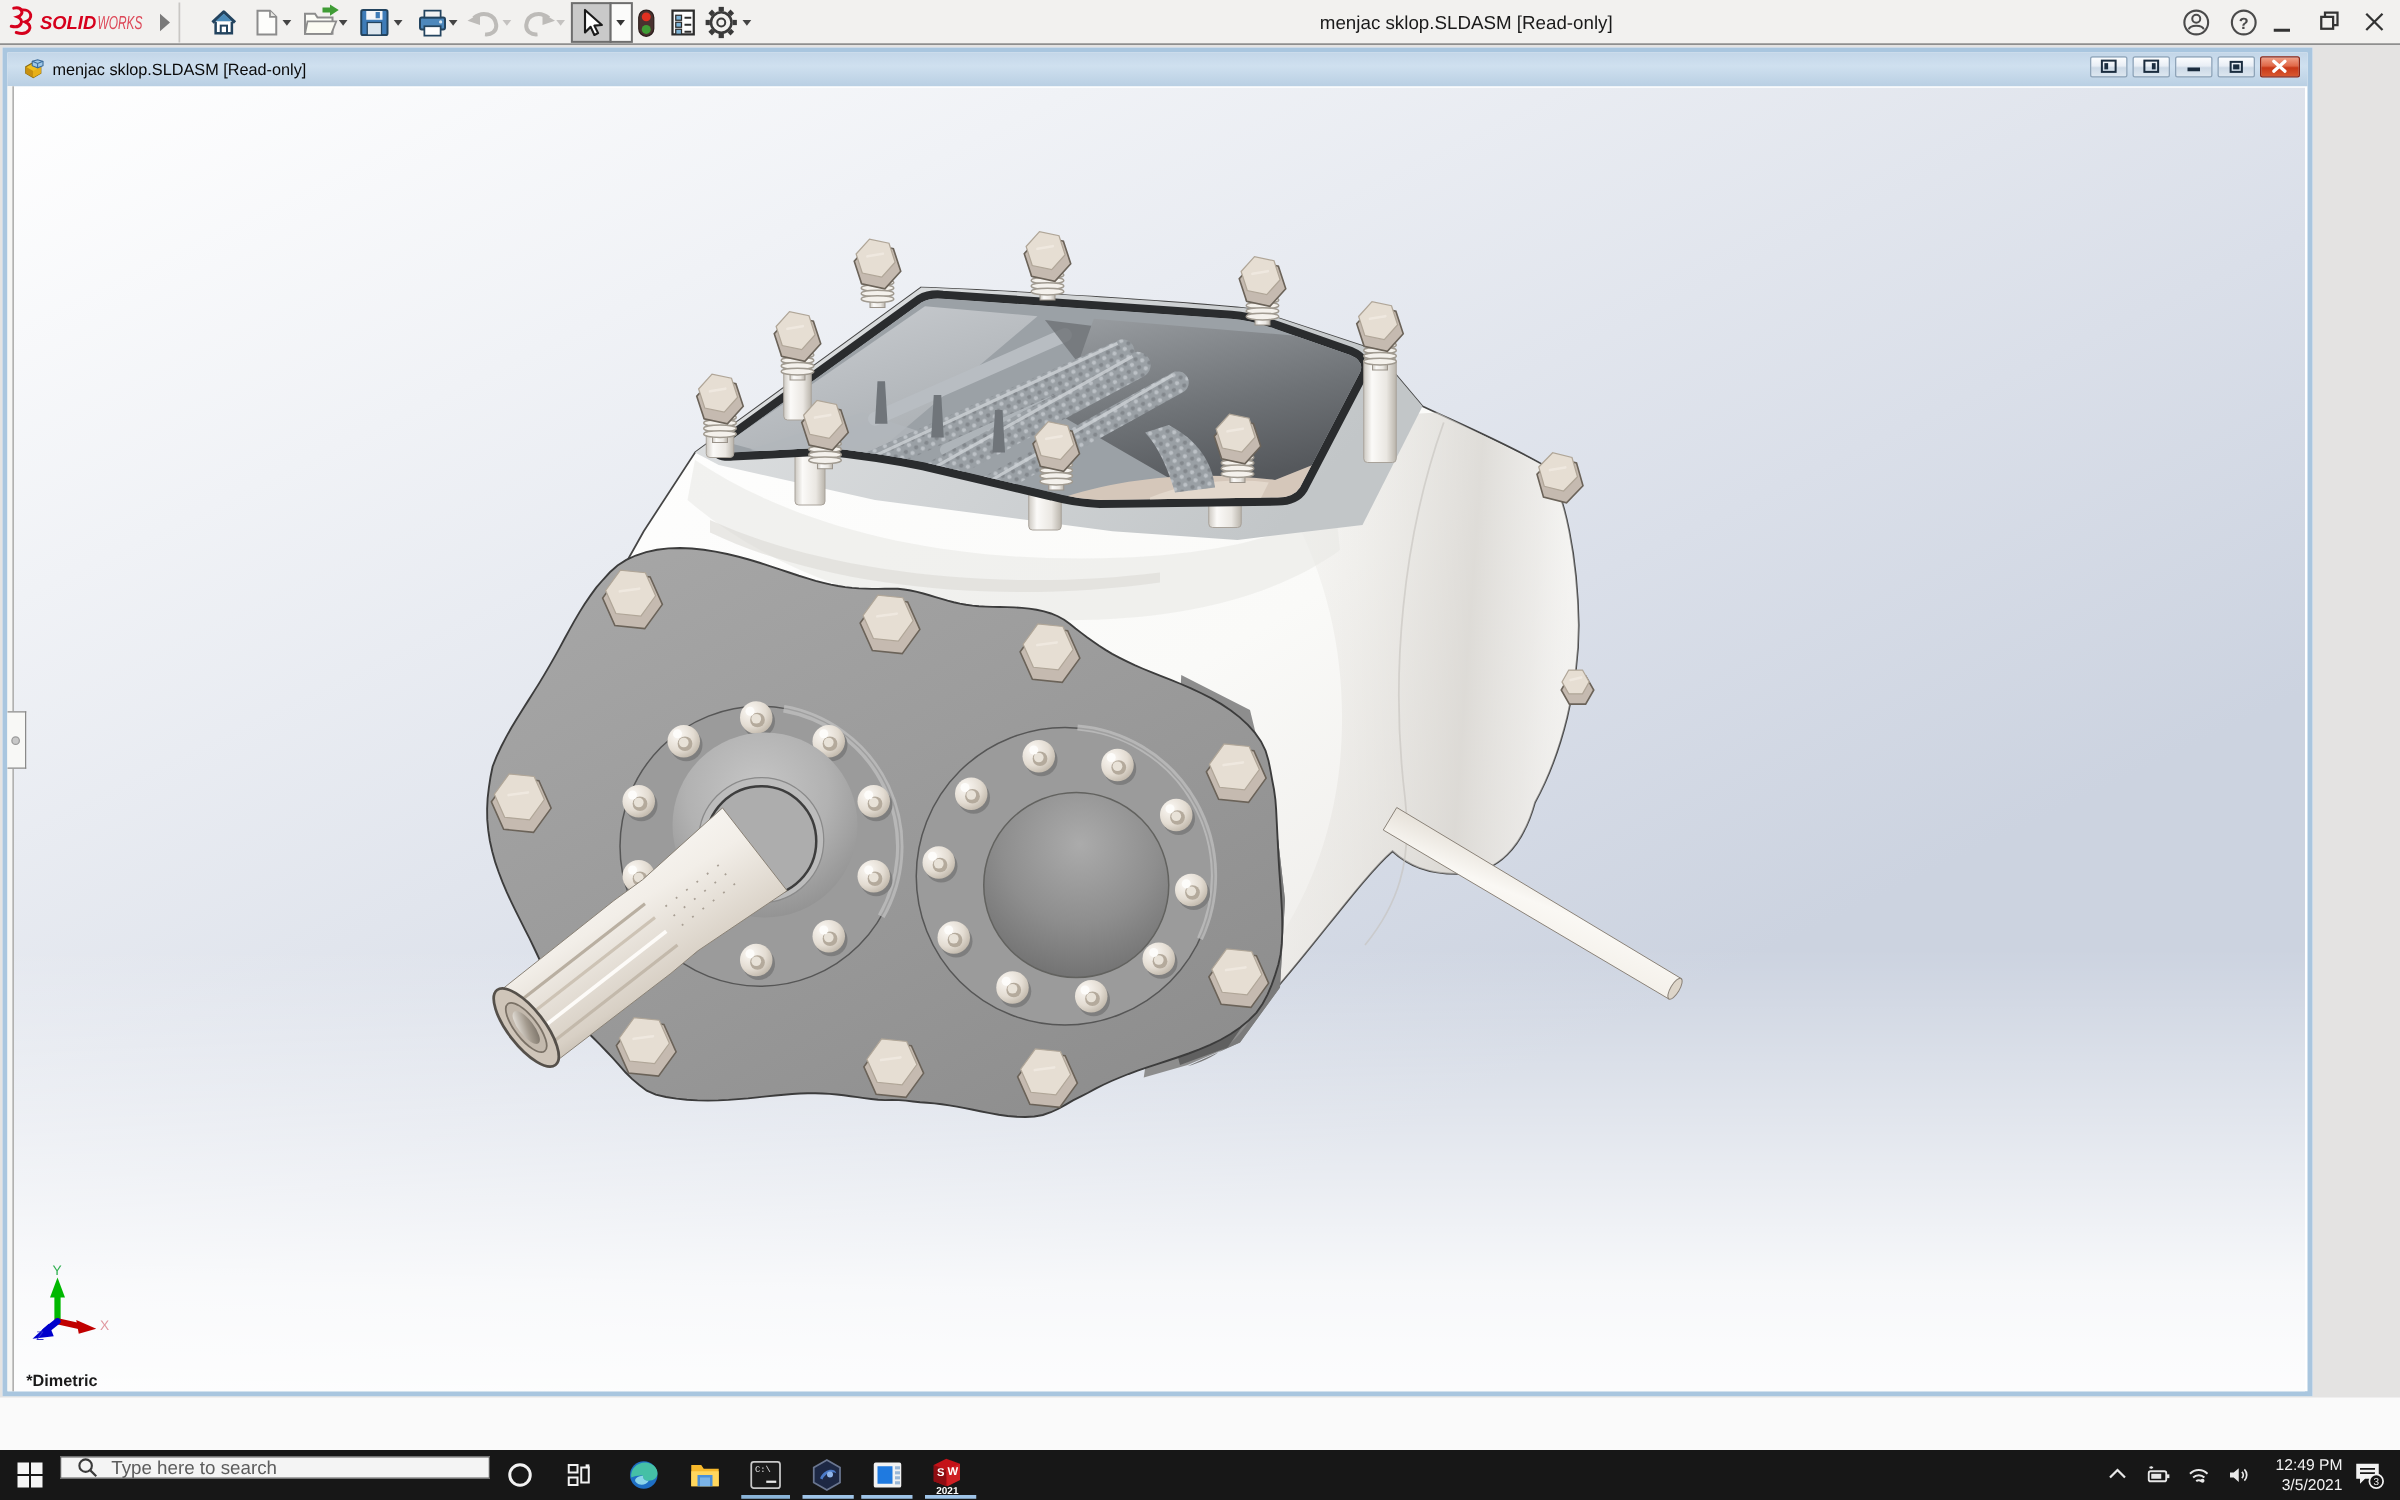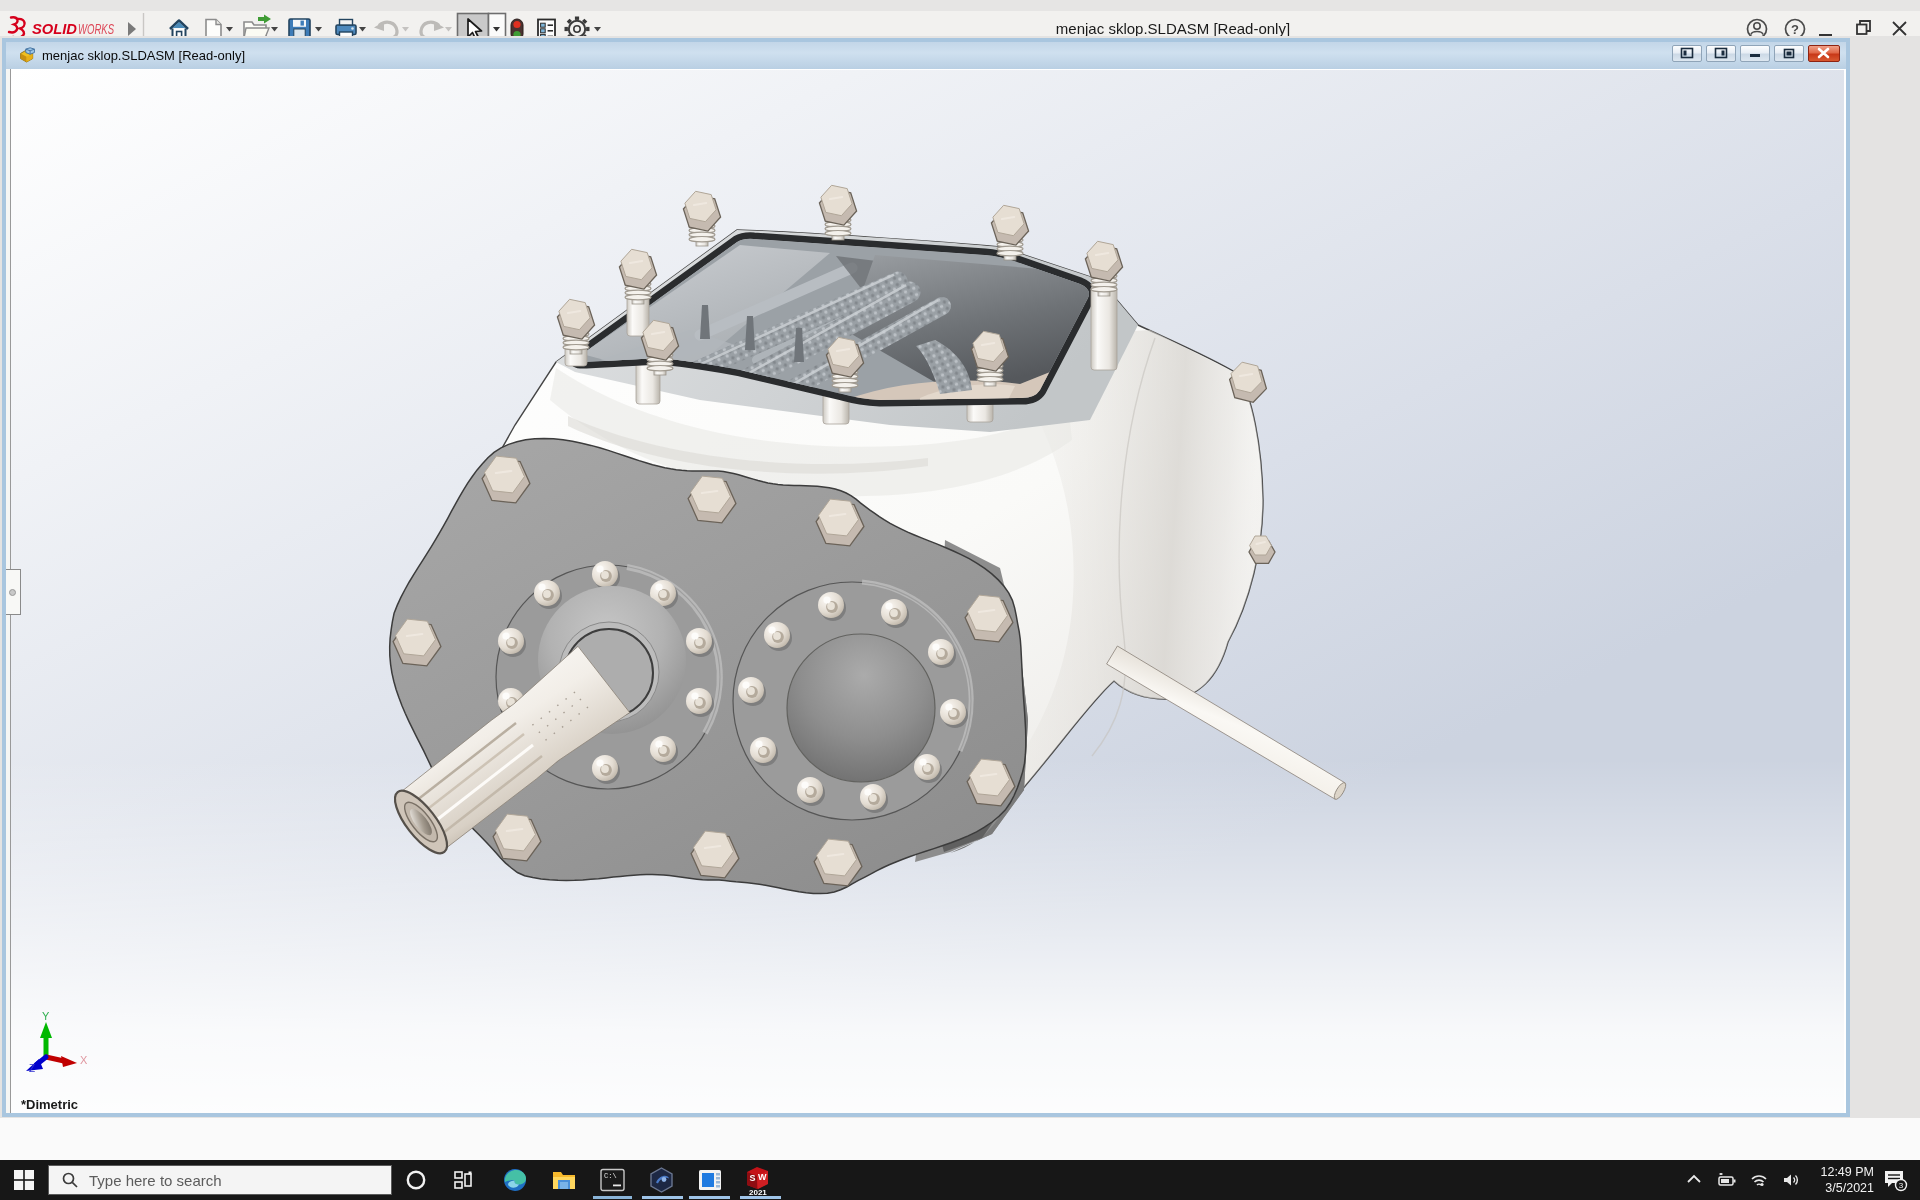--- a/index.html
+++ b/index.html
@@ -1,30 +1,30 @@
 <!DOCTYPE html>
 <html><head><meta charset="utf-8"><style>
 *{margin:0;padding:0;box-sizing:border-box}
 html,body{width:1920px;height:1200px;overflow:hidden;font-family:"Liberation Sans",sans-serif;background:#e6e5e4;-webkit-font-smoothing:antialiased}
-#toolbar{position:absolute;left:0;top:11px;width:1644px;height:36px}
+#toolbar{position:absolute;left:0;top:0;width:1644px;height:36px}
 #mdibg{position:absolute;left:0;top:36px;width:1920px;height:1124px;background:#e4e3e2}
 #statusbar{position:absolute;left:0;top:1118px;width:1920px;height:42px;background:#fafafa}
 #docwin{position:absolute;left:2px;top:38px;width:1848px;height:1079px;background:#fff;border:4px solid #a9c6df}
 .dtitle{position:absolute;left:0;top:0;width:100%;height:27px;background:linear-gradient(#c3d6e8,#cfe0ef 40%,#b9cfe3)}
 .dtext{position:absolute;left:36px;top:6px;font-size:13px;color:#0a0a0a}
 .wbtn{position:absolute;top:3px;width:30px;height:17px;border:1px solid #8fa4b8;border-radius:2px;background:linear-gradient(#fcfdfe,#e8eef5 45%,#ccd9e6 55%,#dde7f0)}
 .wbtn svg{display:block;margin:0 auto}
 .wbtn.red{background:linear-gradient(#f0a088,#e06848 45%,#c83818 55%,#d85830);border-color:#8e2413}
 #vp{position:absolute;left:5px;top:28px;width:1833px;height:1043px;background:#fff}
 #paneltab{position:absolute;left:0px;top:27px;width:5px;height:1044px;background:#f6f6f4;border-right:1px solid #999}
 #tab2{position:absolute;left:0px;top:527px;width:15px;height:46px;background:#f8f8f6;border:1px solid #8a8a8a;border-left:none}
 #tab2 .dot{position:absolute;left:3px;top:19px;width:7px;height:7px;border-radius:50%;background:#c8c8c8;border:1px solid #9a9a9a}
 .taskbar{position:absolute;left:0;top:1160px;width:1920px;height:40px;background:#171717;transform:translateZ(0)}
 .ticon{position:absolute;top:50%;transform:translateY(-50%)}
-.search{position:absolute;left:48px;top:5px;width:344px;height:30px;background:#f4f4f4;border:1px solid #5a5a5a;display:flex;align-items:center}
+.search{position:absolute;left:48px;top:5px;width:344px;height:18px;background:#f4f4f4;border:1px solid #5a5a5a;display:flex;align-items:center}
 .search span{font-size:15px;color:#5c5c5c}
 </style></head><body>
 <div id="toolbar"><svg width="1920" height="36" viewBox="0 0 1920 36" xmlns="http://www.w3.org/2000/svg">
       <rect width="1920" height="36" fill="#f2f1ef"></rect>
       <rect y="34.6" width="1920" height="1.4" fill="#8f8f8f"></rect>
       <g stroke="#d6001c" fill="none" stroke-width="2.4" stroke-linecap="round">
         <path d="M 9,21 C 17,23 20,16 14,13.5 C 20,11.5 18,5 11,6.5"></path>
         <path d="M 13,26 C 23,29 28,21 20,17.5 C 27,15.5 26,7 17,8"></path>
       </g>
       <text x="32" y="23" font-family="Liberation Sans,sans-serif" font-size="15" font-weight="bold" font-style="italic" fill="#d6001c" textLength="45" lengthAdjust="spacingAndGlyphs">SOLID</text>

